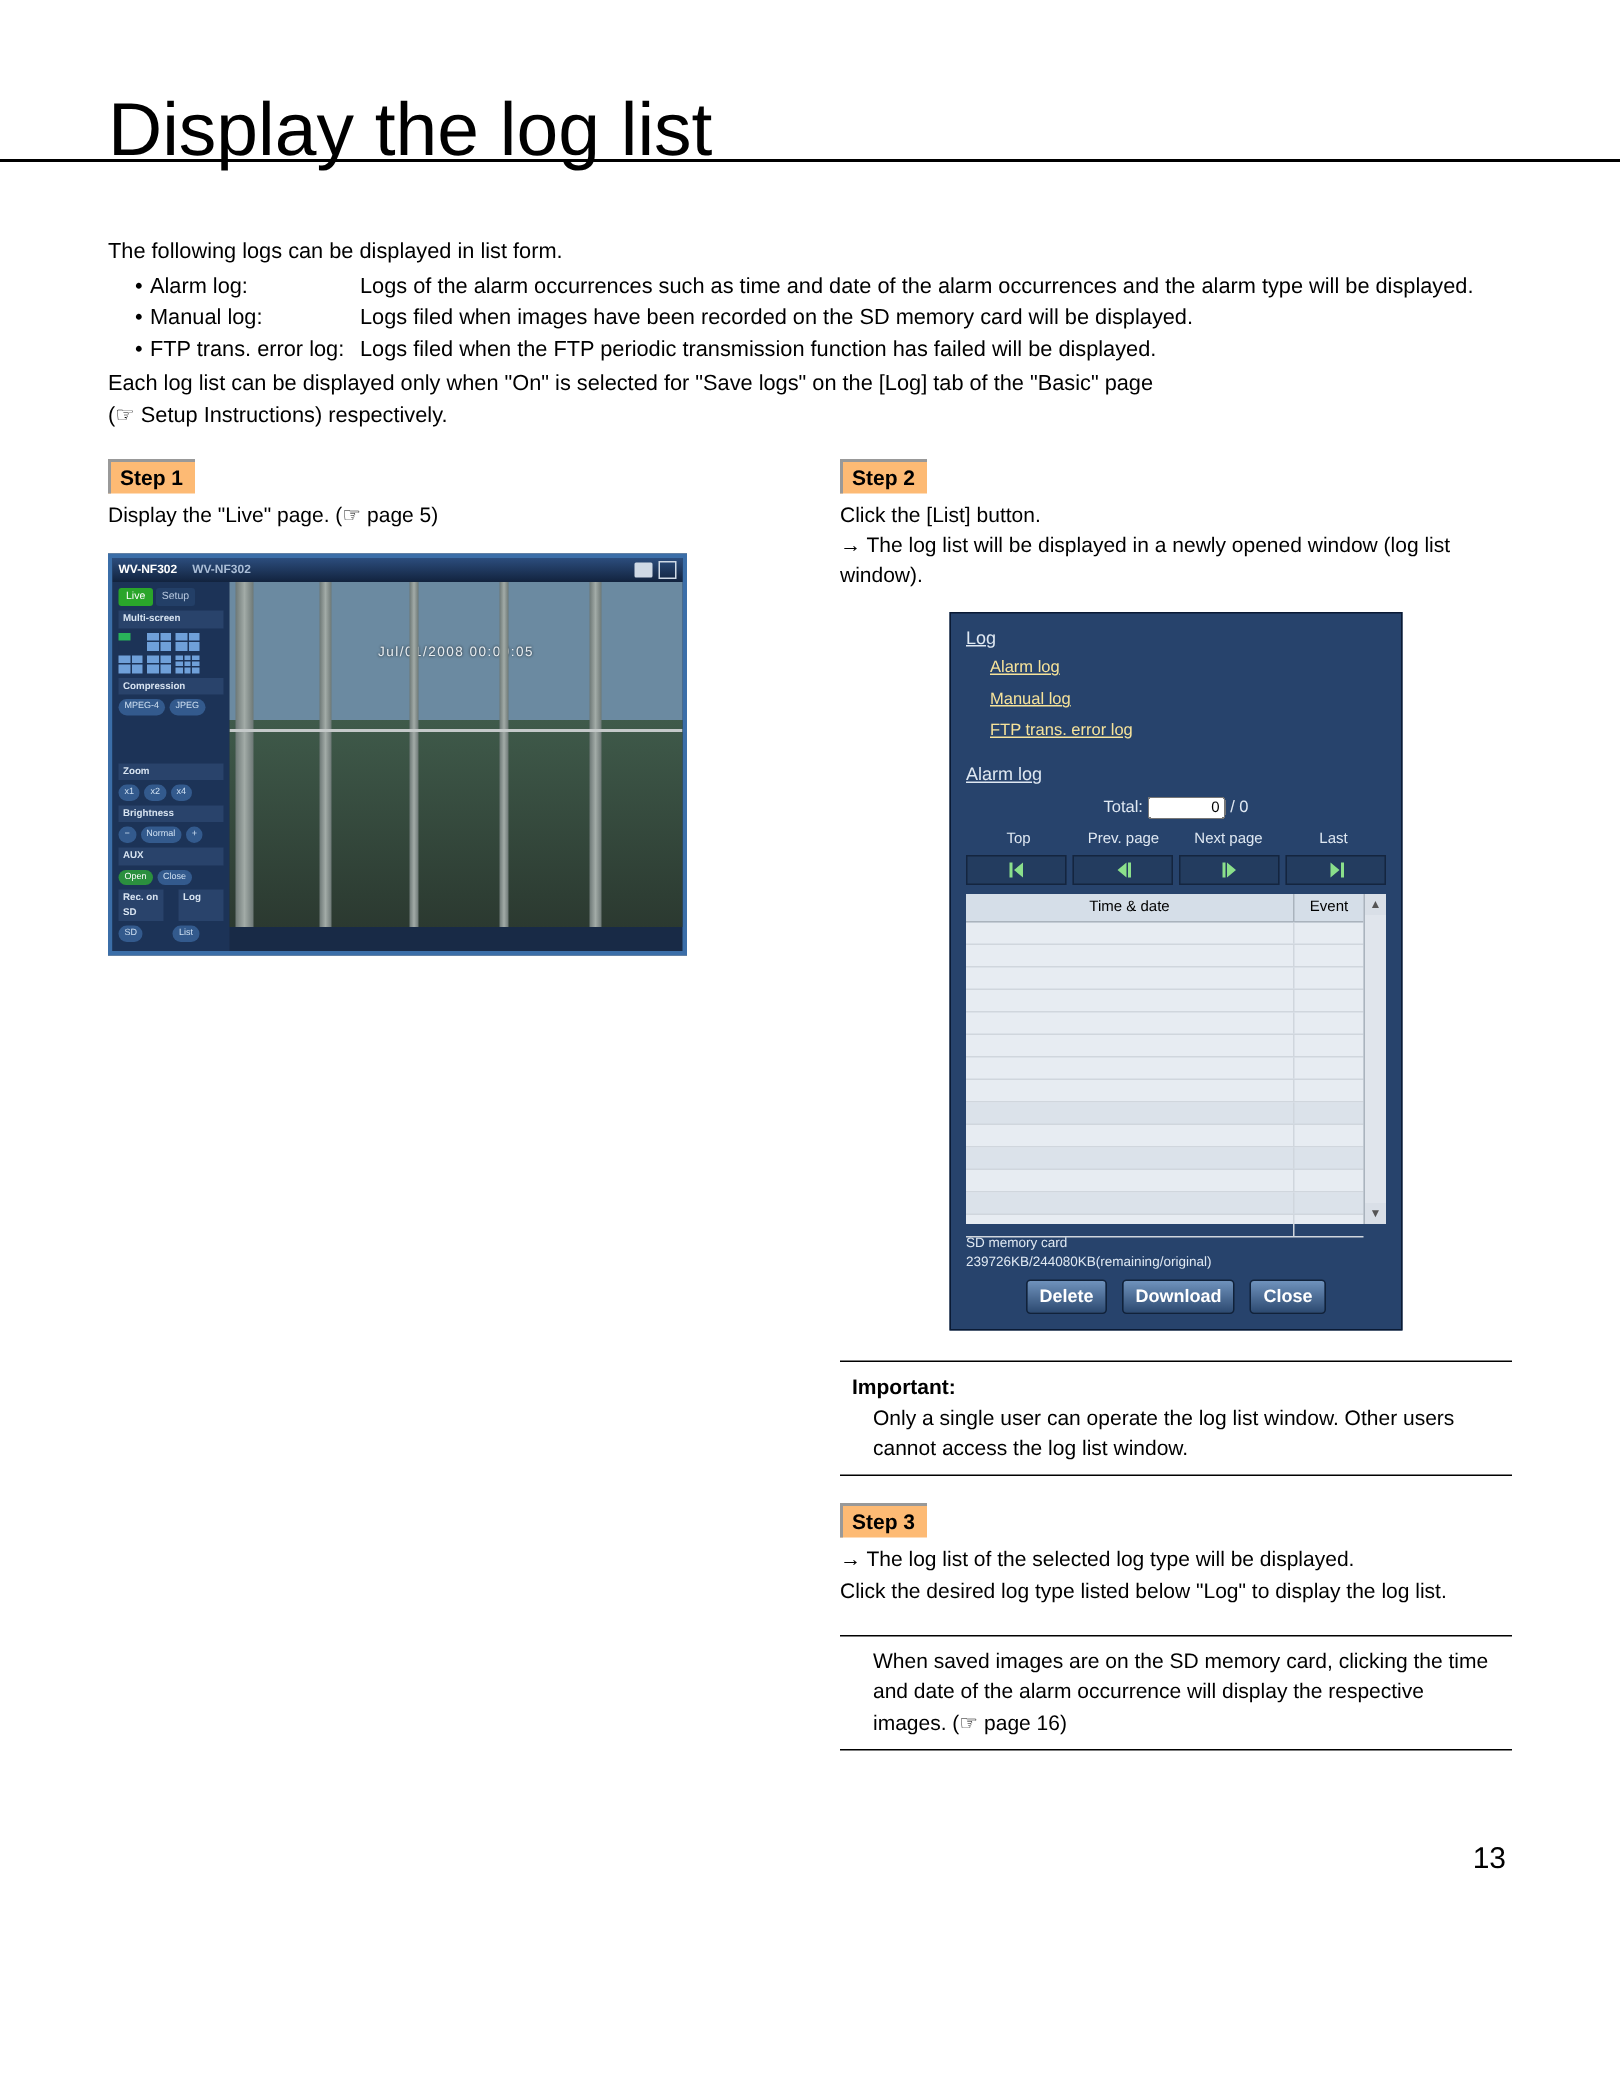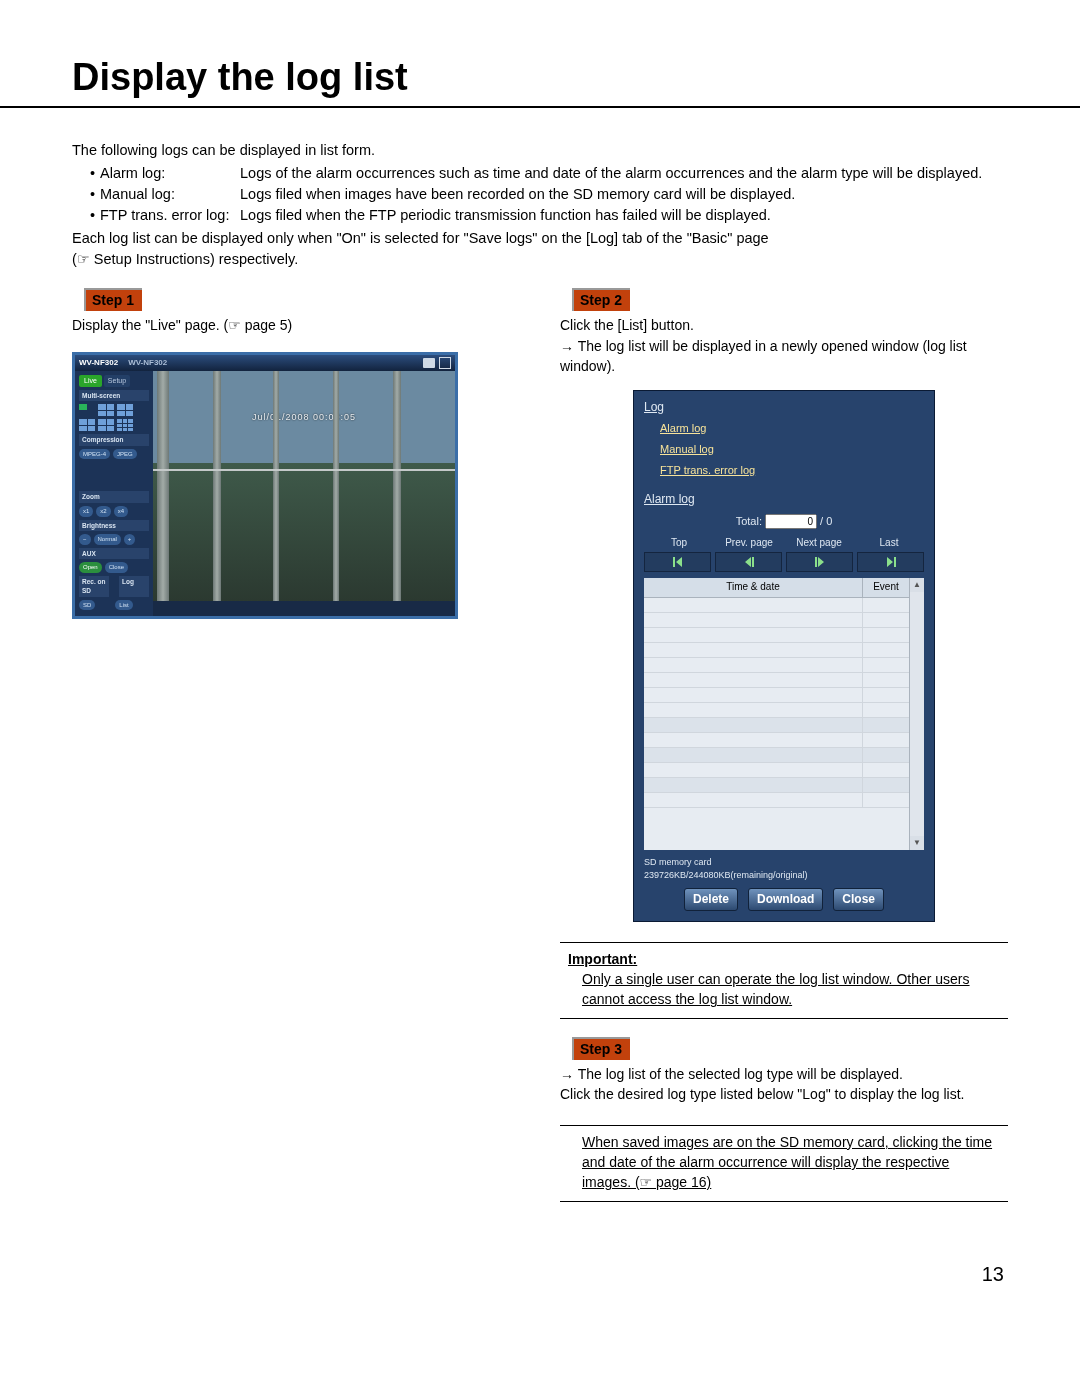--- a/index.html
+++ b/index.html
@@ -11,22 +11,22 @@
     line-height: 1.45;
   }
   .page {
     width: 1080px;
     min-height: 1399px;
     box-sizing: border-box;
     padding: 50px 72px 20px 72px;
     position: relative;
   }
   .title {
-    font-size: 38px;
-    font-weight: 700;
+    font-size: 50px;
+    font-weight: 400;
     font-family: "Arial Narrow", Arial, Helvetica, sans-serif;
     margin: 0 0 6px 0;
     letter-spacing: 0px;
   }
   .title-rule {
     position: absolute;
     left: 0; right: 0;
     border-top: 2px solid #000;
     top: 106px;
   }
@@ -43,35 +43,33 @@
   .log-list .desc { flex: 1; }
   .cols {
     display: flex;
     gap: 40px;
     margin-top: 18px;
   }
   .col { flex: 1; min-width: 0; }
   .step-label {
     display: inline-block;
     font-weight: 700;
-    background: #c2410c;
+    background: #fdba74;
     border-top: 2px solid #999;
     border-left: 2px solid #999;
     padding: 0 8px 1px 6px;
     font-size: 14px;
     margin-bottom: 4px;
-    margin-left: 12px;
   }
   .note-box {
     border-top: 1px solid #000;
     border-bottom: 1px solid #000;
     margin: 20px 0 18px 0;
     padding: 6px 8px 8px 8px;
     font-size: 14px;
-    text-decoration: underline;
   }
   .note-title { font-weight: 700; }
   .note-body { padding-left: 14px; }
 
   
   .live-frame {
     margin-top: 16px;
     border: 3px solid #3b6ea8;
     width: 380px;
     background: #182a46;
@@ -146,21 +144,21 @@
   .pager-labels span { flex: 1; text-align: center; }
   .pager-icons { display: flex; gap: 4px; margin-top: 2px; }
   .pg-btn {
     flex: 1; height: 18px; background: #233c5f; border: 1px solid #14253f;
     display: flex; align-items: center; justify-content: center; color: #a7e9a5;
   }
   .pg-btn svg { width: 16px; height: 12px; }
   .log-table-wrap {
     margin-top: 6px;
     display: flex; background: #e7ecf2; color: #000;
-    height: 272px;
+    height: 220px;
   }
   .log-table { flex: 1; font-size: 10px; }
   .lt-header { display: flex; background: #d5dee8; border-bottom: 1px solid #aab3bd; }
   .lt-h1 { flex: 1; padding: 2px 4px; border-right: 1px solid #aab3bd; text-align: center; }
   .lt-h2 { width: 46px; padding: 2px 0; text-align: center; }
   .lt-rows { }
   .lt-row { display: flex; height: 14px; border-bottom: 1px solid #d0d6dd; }
   .lt-c1 { flex: 1; border-right: 1px solid #d0d6dd; }
   .lt-c2 { width: 46px; }
   .lt-row.alt { background: #dbe2ea; }

